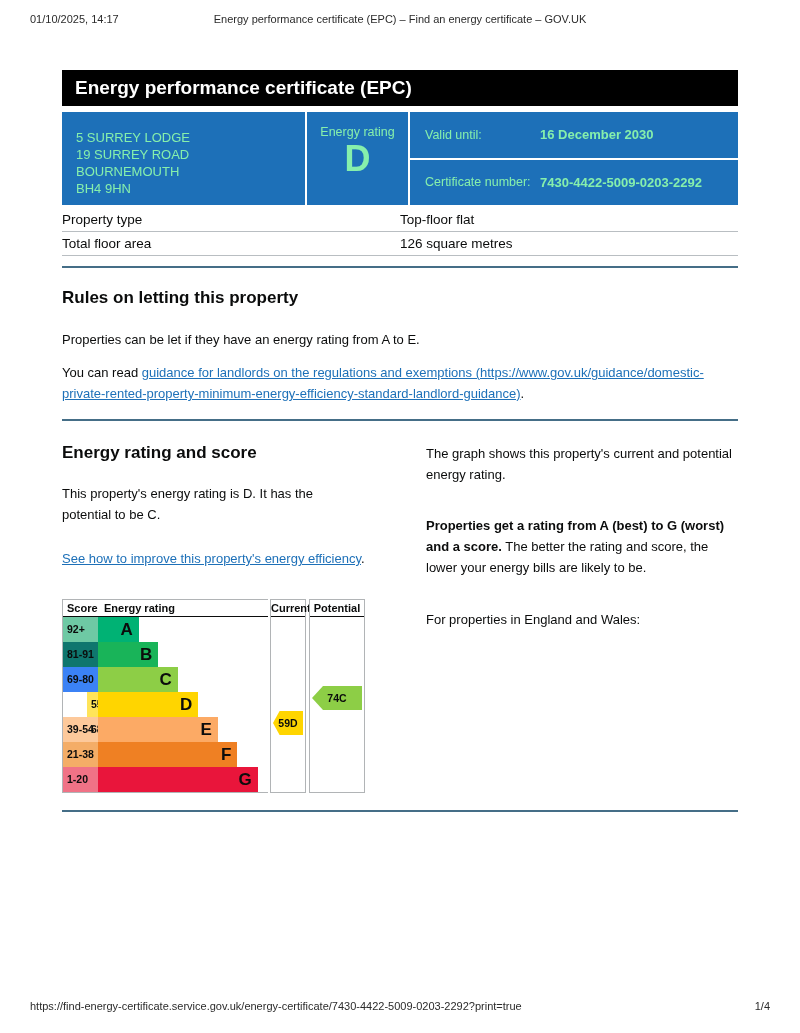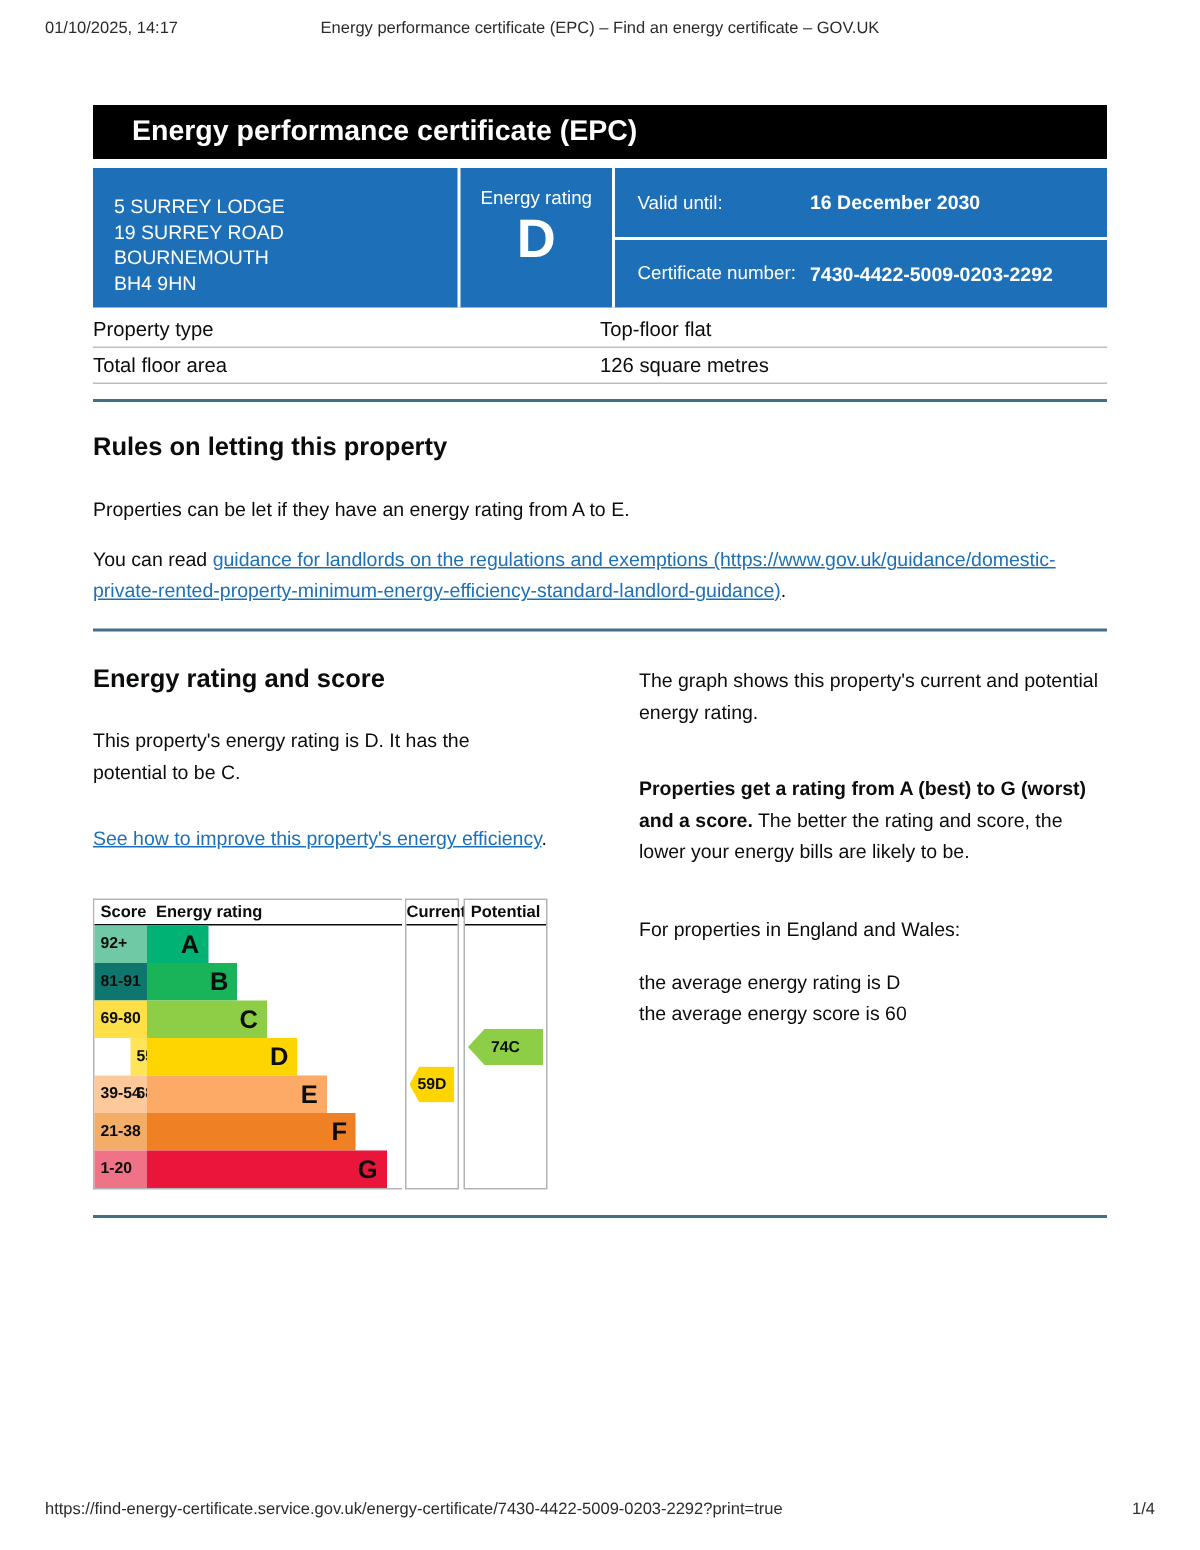--- a/index.html
+++ b/index.html
@@ -8,24 +8,24 @@
     width:800px; height:1033px; position:relative;
     font-family:"Liberation Sans","DejaVu Sans",sans-serif;
     color:#0b0c0c; font-size:13px;
   }
   .print-header { position:absolute; top:13px; left:0; width:100%; font-size:11px; color:#2b2b2b; }
   .print-date { position:absolute; left:30px; top:0; }
   .print-title { width:100%; text-align:center; }
   .content { position:absolute; left:62px; top:70px; width:676px; }
 
   .banner { background:var(--banner-bg,#000); color:var(--banner-fg,#fff); height:36px;
-            display:flex; align-items:center; padding-left:26px;
+            display:flex; align-items:center; padding-left:13px;
             font-size:19px; font-weight:bold; }
 
-  .summary-box { margin-top:6px; background:var(--accent-blue,#1d70b8); color:#ffffff;
+  .summary-box { margin-top:6px; background:var(--accent-blue,#1d70b8); color:#86efac;
                  display:flex; height:93px; }
   .sb-address { width:243px; padding:17px 0 0 14px; font-size:13px; line-height:17px; }
   .sb-rating  { width:103px; border-left:2px solid #fff; text-align:center; padding-top:13px; }
   .sb-rating-label { font-size:12.5px; }
   .sb-rating-letter { font-size:36px; font-weight:bold; line-height:40px; }
   .sb-right { flex:1; border-left:2px solid #fff; display:flex; flex-direction:column; }
   .sb-row { flex:1; display:flex; align-items:center; }
   .sb-row + .sb-row { border-top:2px solid #fff; }
   .sb-label { width:115px; margin-left:15px; font-size:12.5px; }
   .sb-value { font-weight:bold; font-size:13px; }
@@ -141,21 +141,21 @@
       <h2 class="sect" style="margin-top:0;">Energy rating and score</h2>
       <p class="body">This property's energy rating is D. It has the potential to be C.</p>
       <p class="improve"><a class="gov-link">See how to improve this property's energy efficiency</a><span>.</span></p>
 
       <div class="chart">
         <div class="score-col">
           <div class="chart-header">Score</div>
           <div>
               <div class="score-cell" style="background: rgb(110, 201, 164);">92+</div>
               <div class="score-cell" style="background: #0f766e;">81-91</div>
-              <div class="score-cell" style="background: #fde047;">69-80</div>
+              <div class="score-cell" style="background: #3b82f6;">69-80</div>
               <div class="score-cell" style="background: rgb(255, 228, 89); margin-left: 24px;">55-68</div>
               <div class="score-cell" style="background: rgb(253, 201, 155);">39-54</div>
               <div class="score-cell" style="background: rgb(244, 173, 103);">21-38</div>
               <div class="score-cell" style="background: rgb(240, 114, 134);">1-20</div>
             </div>
         </div>
         <div class="rating-col">
           <div class="chart-header">Energy rating</div>
           <div>
               <div class="bar-row">
@@ -213,24 +213,20 @@
               </div>
             </div>
         </div>
       </div>
     </div>
 
     <div class="s2-right">
       <p class="p1">The graph shows this property's current and potential energy rating.</p>
       <p class="p2"><b>Properties get a rating from A (best) to G (worst) and a score.</b><span> The better the rating and score, the lower your energy bills are likely to be.</span></p>
       <p class="p3">For properties in England and Wales:</p>
-      <p class="p4">
-        <span>the average energy rating is D</span><br>
-        <span>the average energy score is 60</span>
-      </p>
     </div>
   </div>
 
   <hr class="rule" style="margin-top:17px;">
 </div>
 
 <div class="print-footer">
   <span class="footer-url">https://find-energy-certificate.service.gov.uk/energy-certificate/7430-4422-5009-0203-2292?print=true</span>
   <span class="footer-page">1/4</span>
 </div>

